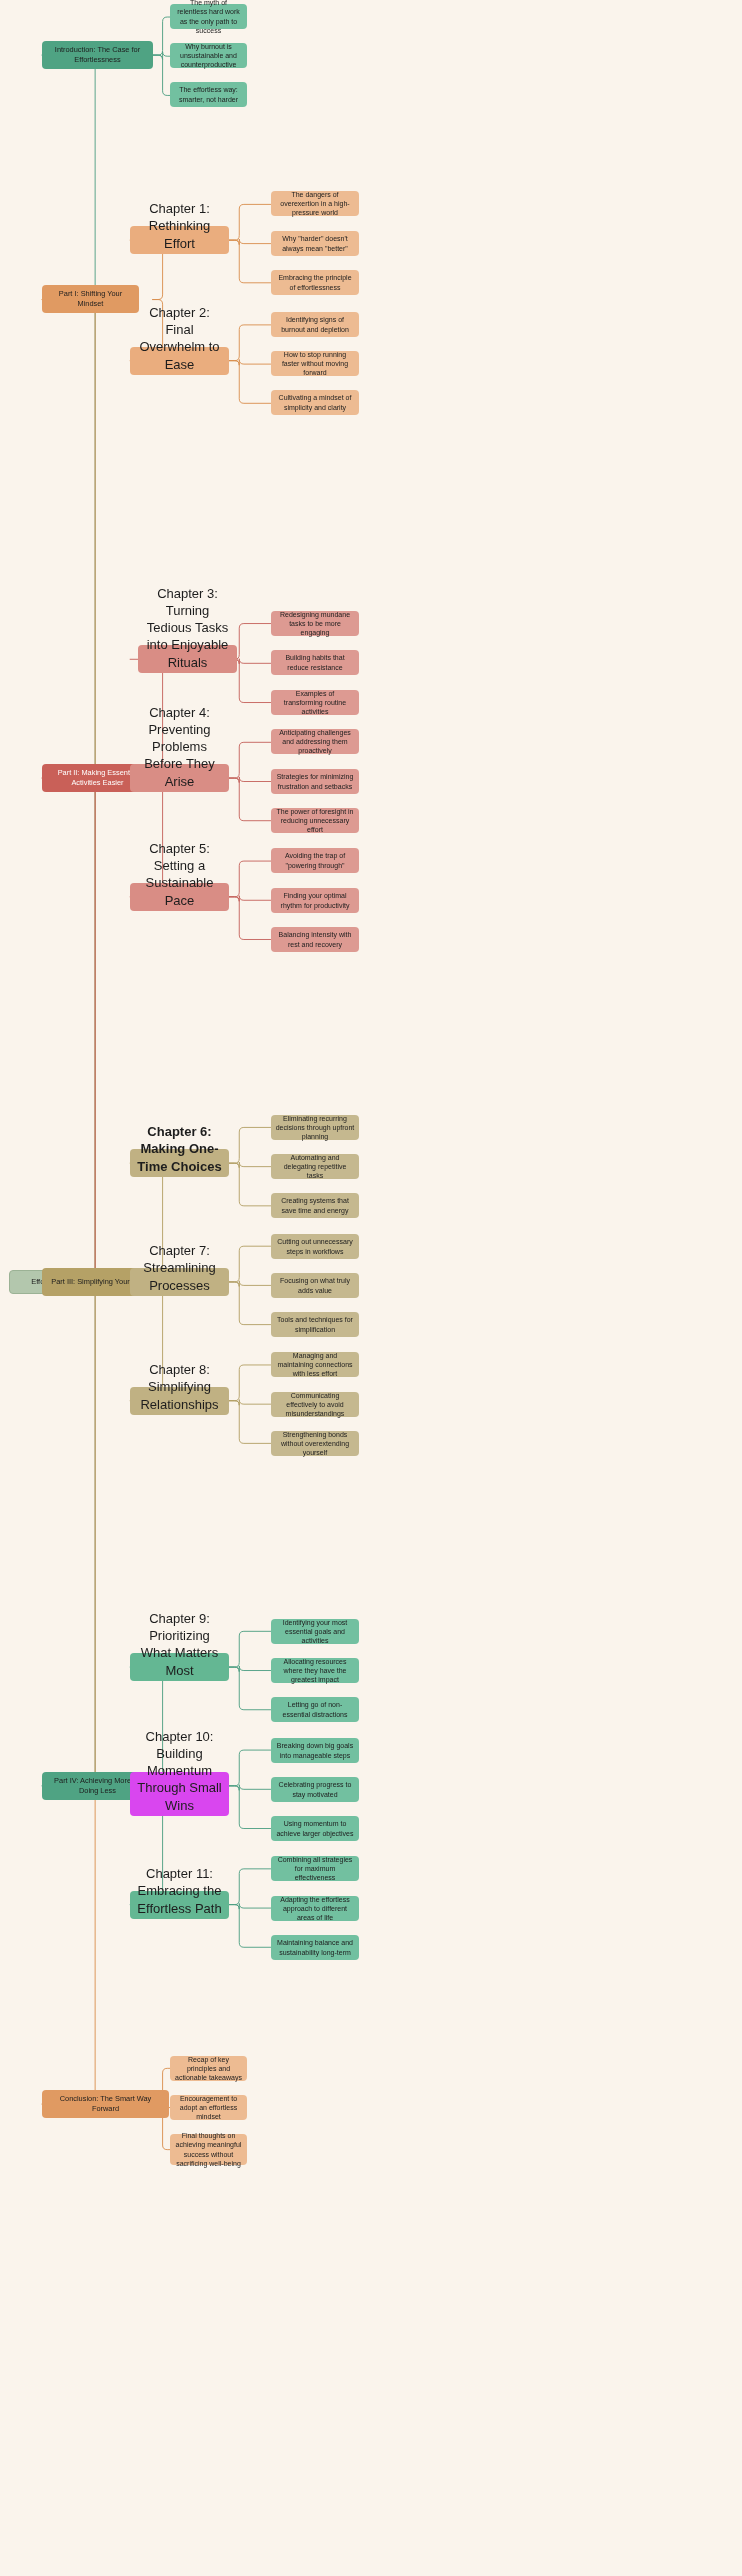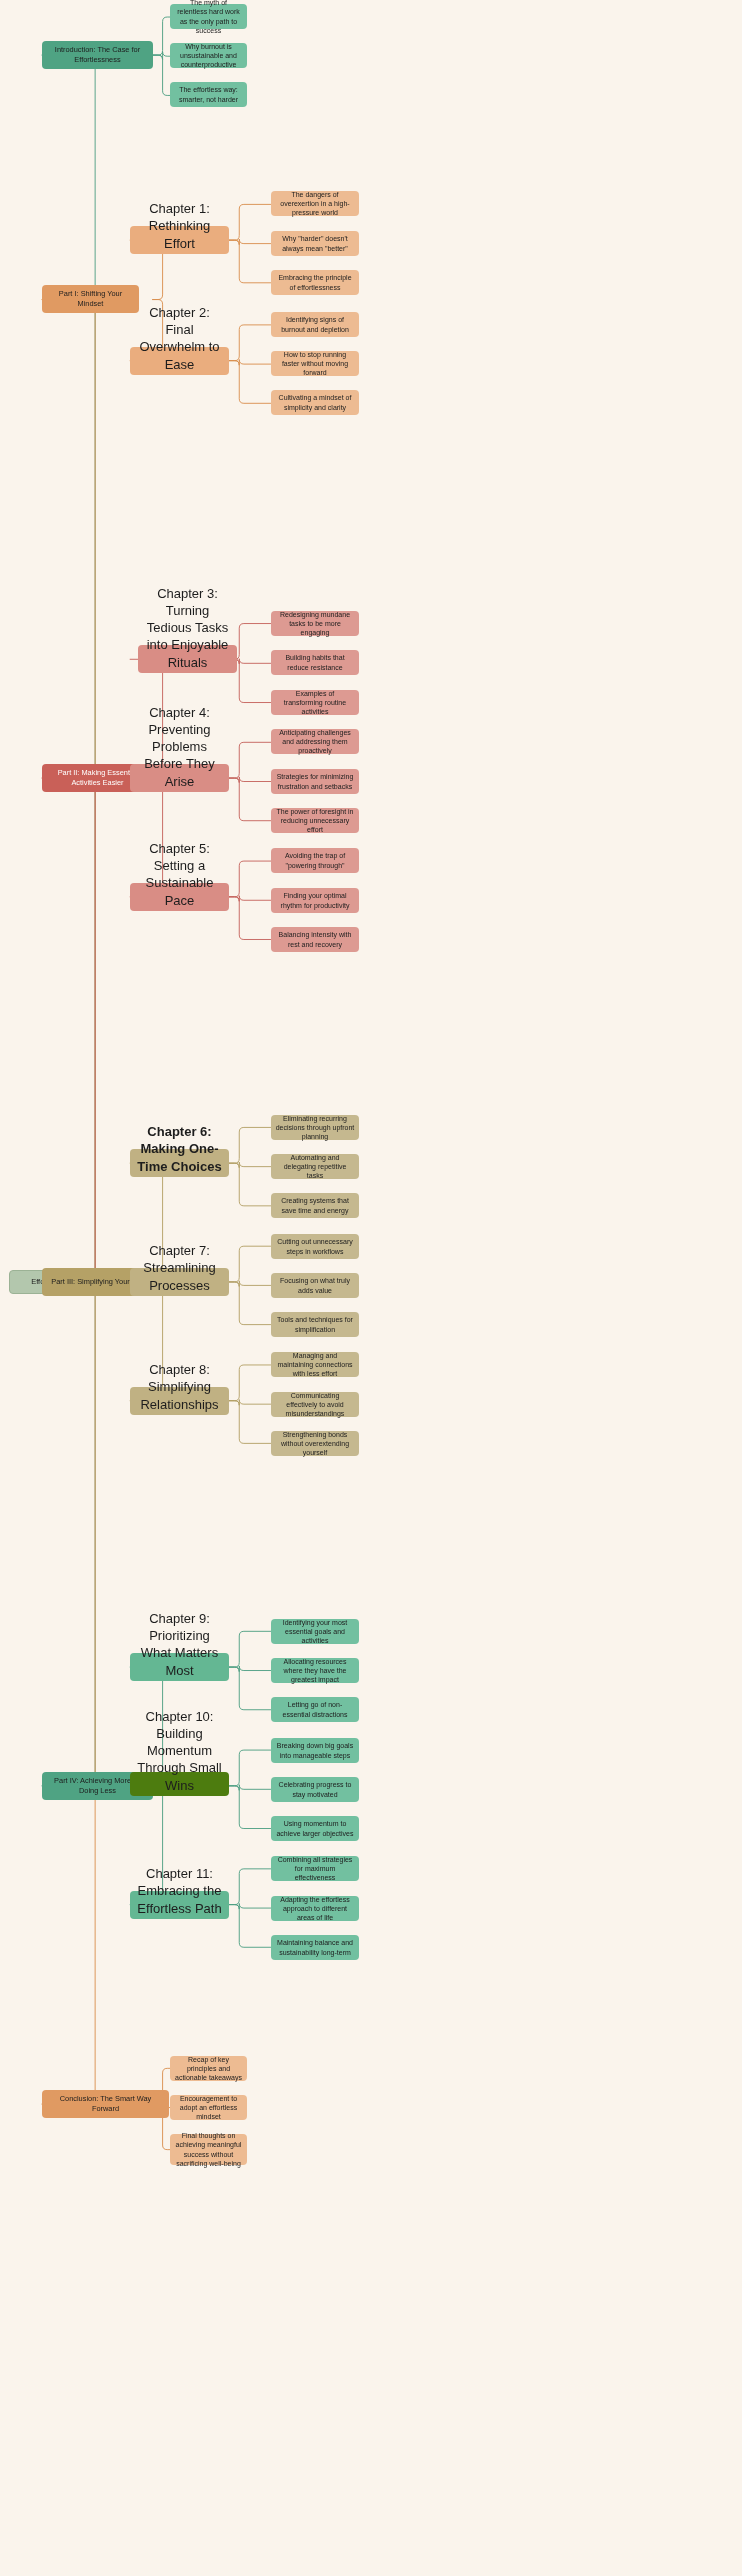--- a/index.html
+++ b/index.html
@@ -205,21 +205,21 @@
       </div>
       <div class="node lvl3" style="left: 271px; top: 1619px; width: 88px; height: 25px; background: rgb(114, 192, 160);">
         <span>Identifying your most essential goals and activities</span>
       </div>
       <div class="node lvl3" style="left: 271px; top: 1658px; width: 88px; height: 25px; background: rgb(114, 192, 160);">
         <span>Allocating resources where they have the greatest impact</span>
       </div>
       <div class="node lvl3" style="left: 271px; top: 1697px; width: 88px; height: 25px; background: rgb(114, 192, 160);">
         <span>Letting go of non-essential distractions</span>
       </div>
-      <div class="node lvl2" style="left: 130px; top: 1772px; width: 99px; height: 24px; background: #4d7c0f;">
+      <div class="node lvl2" style="left: 130px; top: 1772px; width: 99px; height: 44px; background: #d946ef;">
         <span>Chapter 10: Building Momentum Through Small Wins</span>
       </div>
       <div class="node lvl3" style="left: 271px; top: 1738px; width: 88px; height: 25px; background: rgb(114, 192, 160);">
         <span>Breaking down big goals into manageable steps</span>
       </div>
       <div class="node lvl3" style="left: 271px; top: 1777px; width: 88px; height: 25px; background: rgb(114, 192, 160);">
         <span>Celebrating progress to stay motivated</span>
       </div>
       <div class="node lvl3" style="left: 271px; top: 1816px; width: 88px; height: 25px; background: rgb(114, 192, 160);">
         <span>Using momentum to achieve larger objectives</span>

